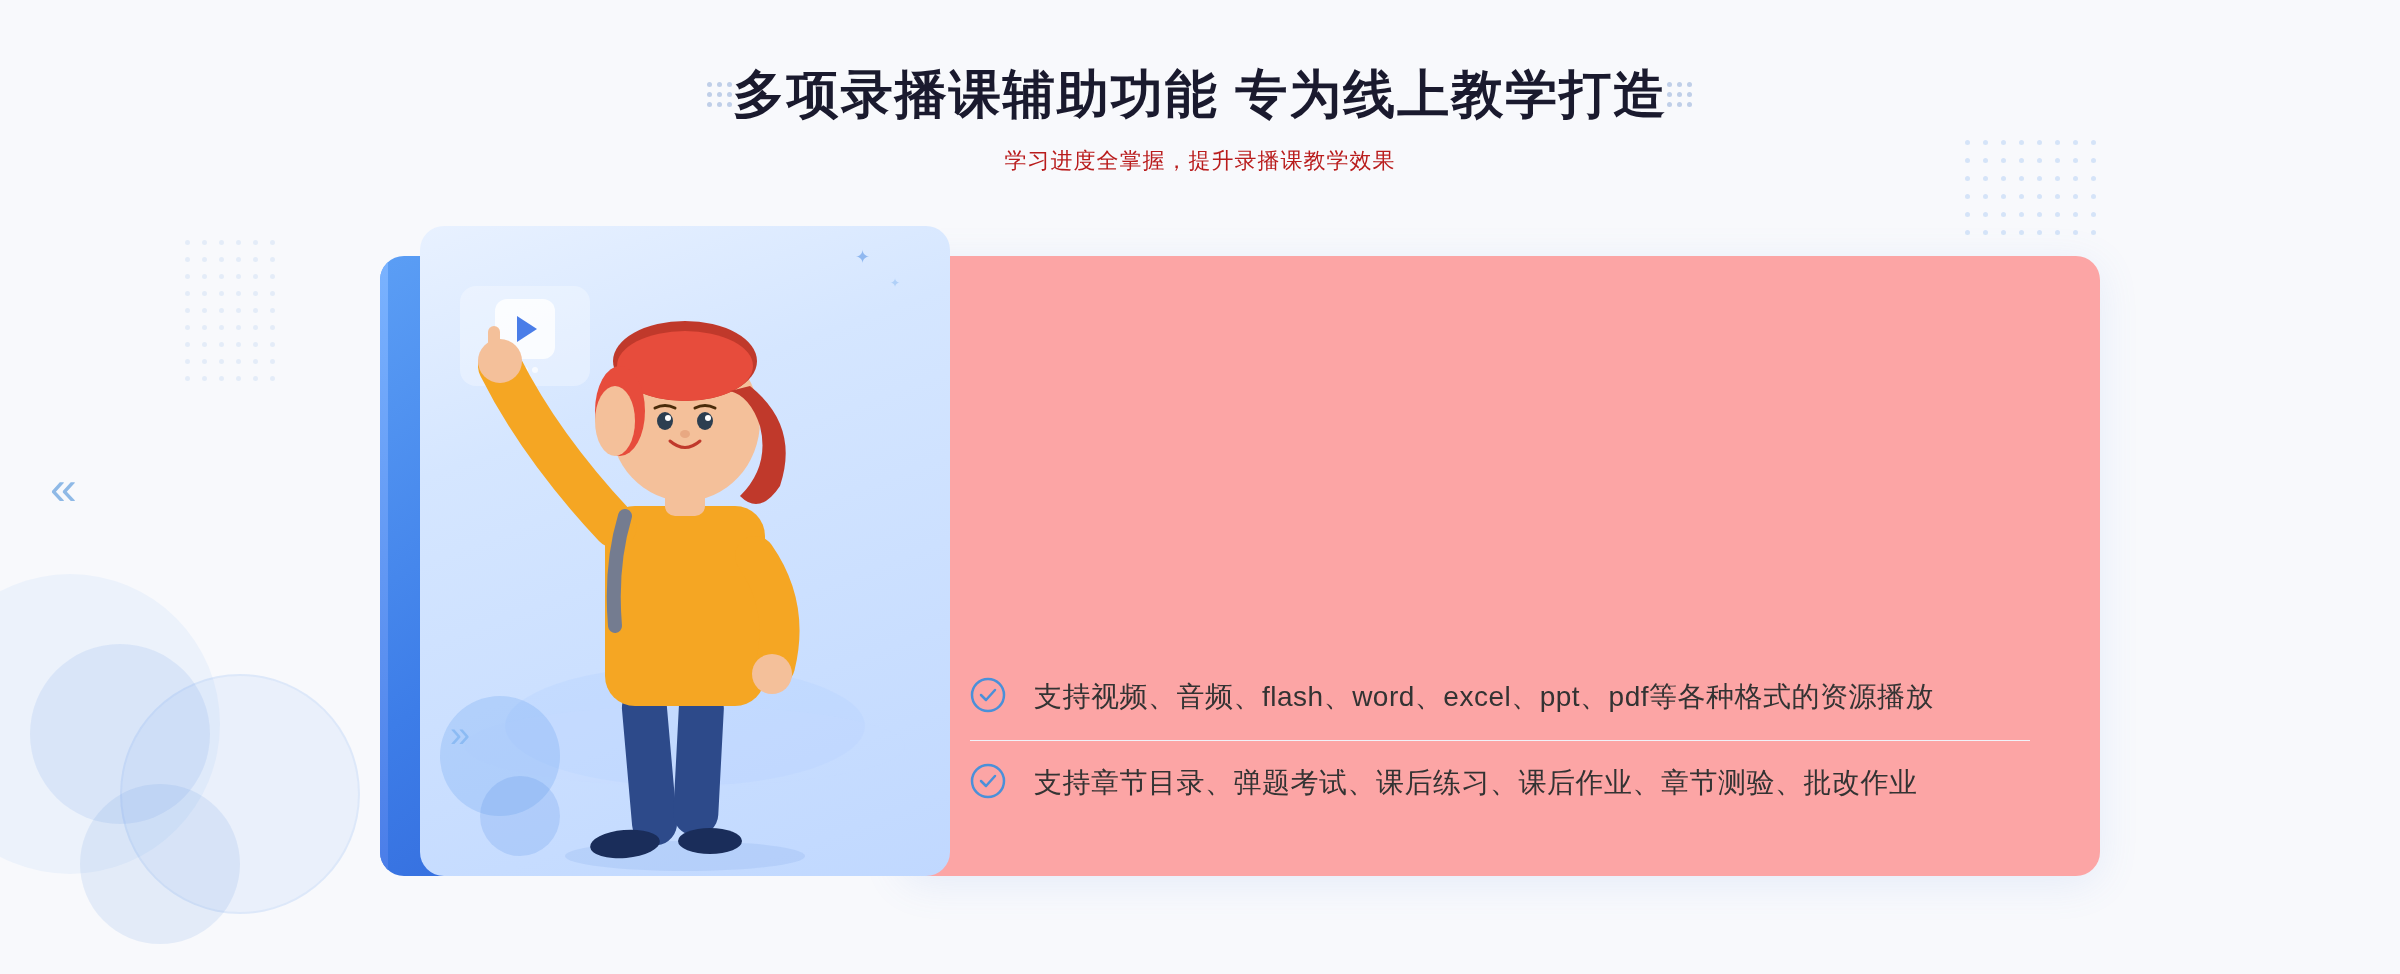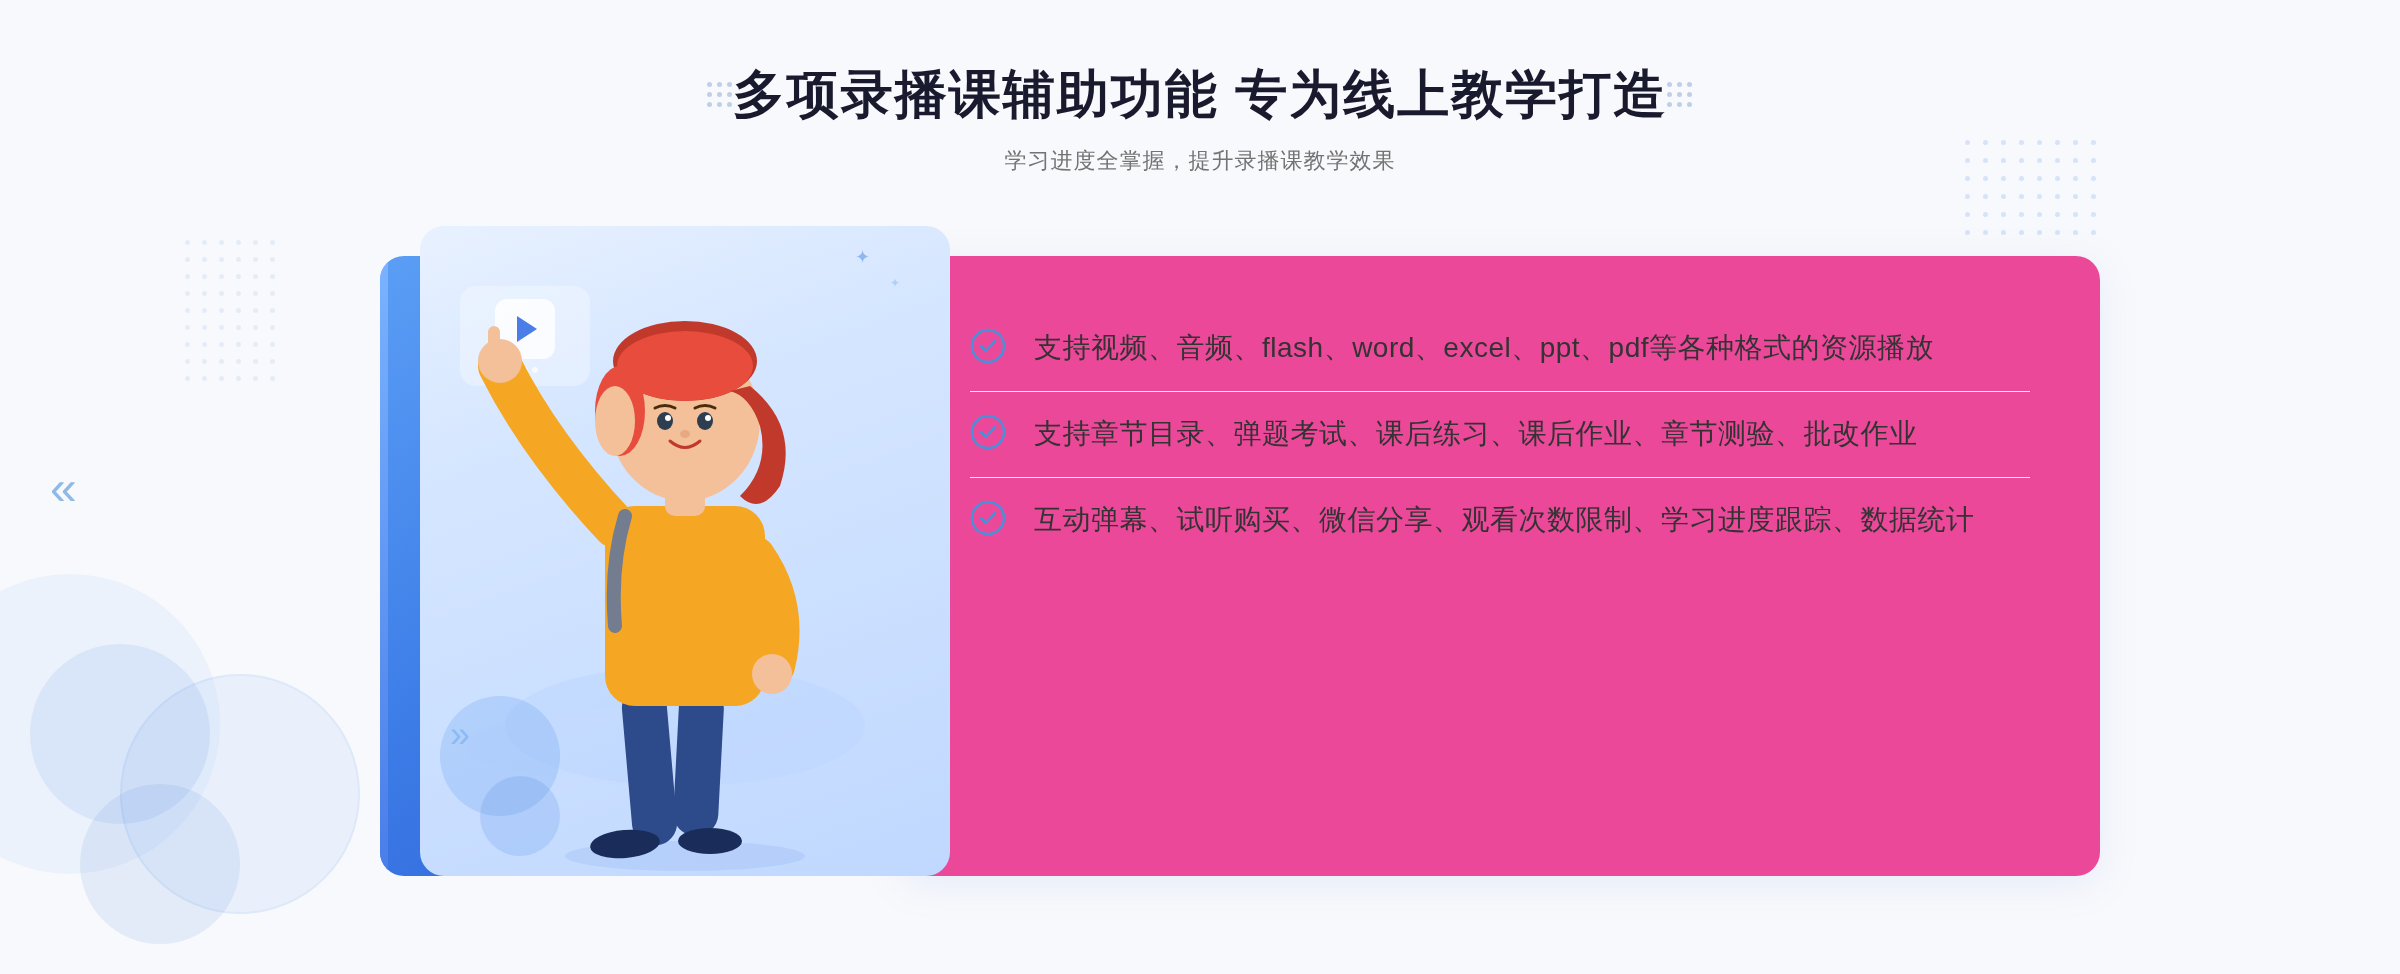--- a/index.html
+++ b/index.html
@@ -77,21 +77,21 @@
 
     .main-title {
       font-size: 52px;
       font-weight: 700;
       color: #1a1a2e;
       letter-spacing: 2px;
     }
 
     .subtitle {
       font-size: 22px;
-      color: #737373;
+      color: #b91c1c;
       letter-spacing: 1px;
     }
 
     
     .main-content {
       display: flex;
       align-items: center;
       justify-content: center;
       width: 100%;
       max-width: 1800px;
@@ -184,29 +184,29 @@
     
     .sparkle {
       position: absolute;
       color: #a0c4ff;
       font-size: 22px;
     }
 
     
     .info-card {
       flex: 1;
-      background: #ec4899;
+      background: #fca5a5;
       border-radius: 24px;
       padding: 50px 70px;
       box-shadow: 0 8px 40px rgba(100, 140, 220, 0.12);
       margin-left: -20px;
       min-height: 620px;
       display: flex;
       flex-direction: column;
-      justify-content: flex-start;
+      justify-content: flex-end;
     }
 
     .feature-item {
       display: flex;
       align-items: flex-start;
       gap: 28px;
       padding: 20px 0;
     }
 
     .feature-item:not(:last-child) {
@@ -397,29 +397,20 @@
         <div class="check-icon">
           <svg width="36" height="36" viewBox="0 0 36 36">
             <circle cx="18" cy="18" r="16" fill="none" stroke="#4a90d9" stroke-width="2.5"></circle>
             <polyline points="11,18 16,23 25,13" fill="none" stroke="#4a90d9" stroke-width="2.5" stroke-linecap="round" stroke-linejoin="round"></polyline>
           </svg>
         </div>
         <span class="feature-text">支持章节目录、弹题考试、课后练习、课后作业、章节测验、批改作业</span>
       </div>
 
 
-      <div class="feature-item">
-        <div class="check-icon">
-          <svg width="36" height="36" viewBox="0 0 36 36">
-            <circle cx="18" cy="18" r="16" fill="none" stroke="#4a90d9" stroke-width="2.5"></circle>
-            <polyline points="11,18 16,23 25,13" fill="none" stroke="#4a90d9" stroke-width="2.5" stroke-linecap="round" stroke-linejoin="round"></polyline>
-          </svg>
-        </div>
-        <span class="feature-text">互动弹幕、试听购买、微信分享、观看次数限制、学习进度跟踪、数据统计</span>
-      </div>
 
     </div>
 
   </div>
 
   <div style="position:absolute; left:50px; top:50%; transform:translateY(-50%); color:#4a90d9; font-size:48px; opacity:0.6;">«</div>
 
   <div style="position:absolute; bottom:60px; left:120px; width:240px; height:240px; border-radius:50%; background:rgba(100,160,240,0.09); border:2px solid rgba(100,160,240,0.1);"></div>
   <div style="position:absolute; bottom:30px; left:80px; width:160px; height:160px; border-radius:50%; background:rgba(80,140,220,0.12);"></div>
 

